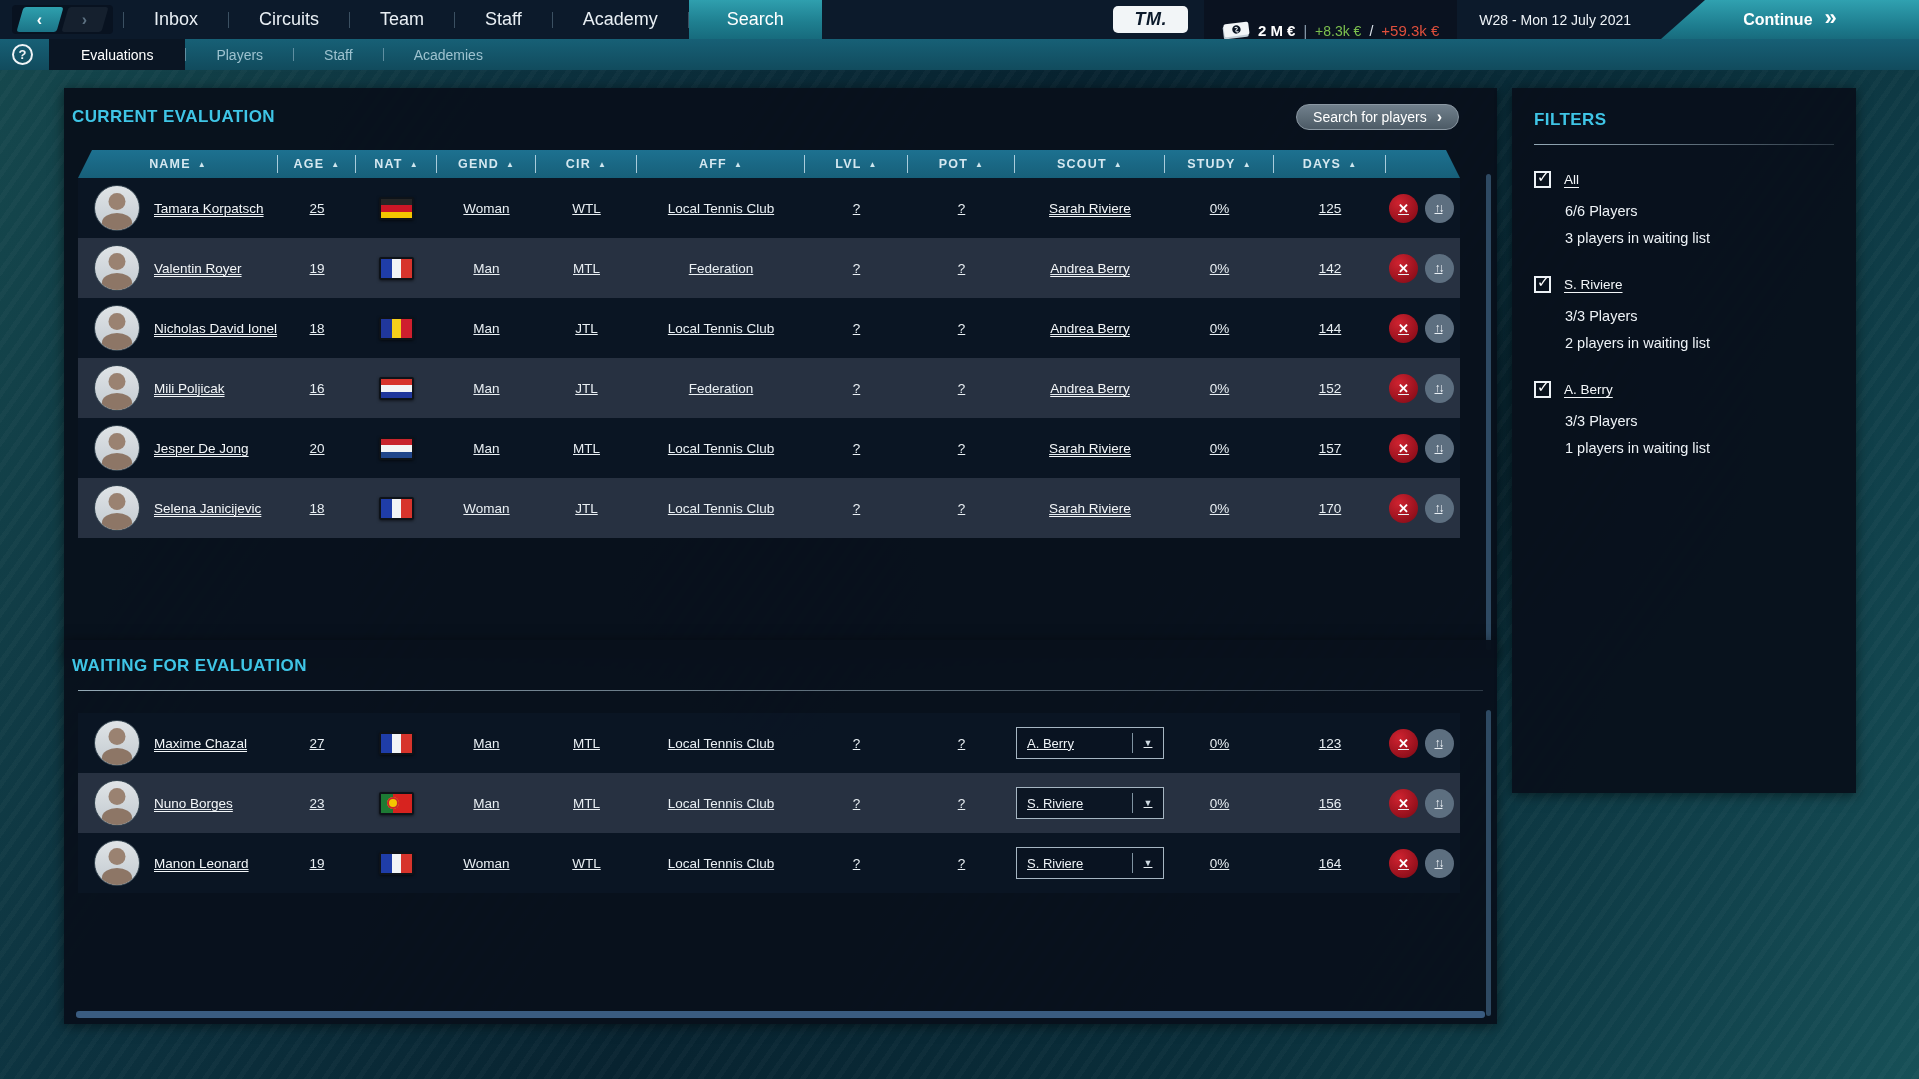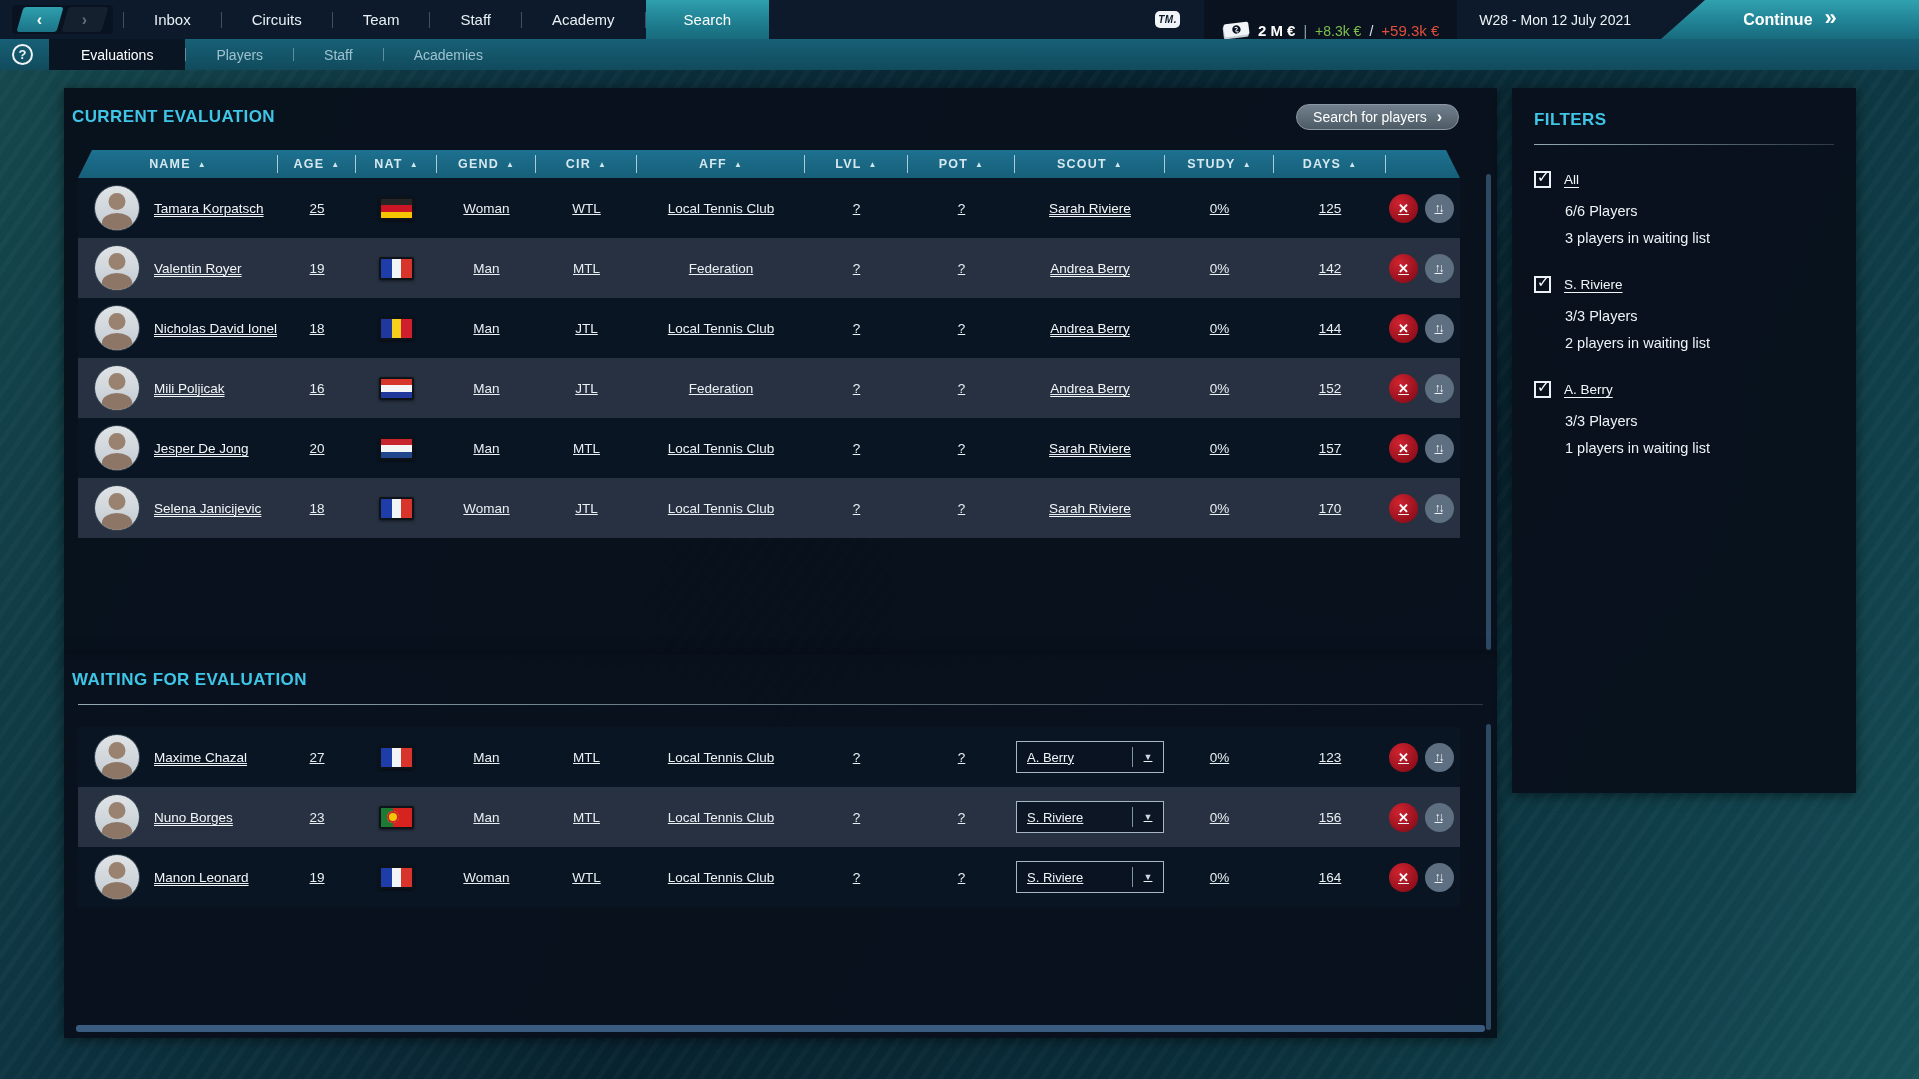--- a/index.html
+++ b/index.html
@@ -25,26 +25,26 @@
     background:#081220; border-radius:4px; padding:0 8px; }
   .arrow-btn{ width:40px; height:25px; border:none; border-radius:3px;
     transform:skewX(-16deg); display:flex; align-items:center; justify-content:center;
     font-weight:bold; font-size:16px; cursor:pointer; }
   .arrow-btn span{ transform:skewX(16deg); }
   .arrow-back{ background:linear-gradient(180deg,#2ea0ae,#1b7487); color:#fff; }
   .arrow-fwd{ background:#15202e; color:#5d7182; }
   .main-tabs{ display:flex; align-items:stretch; margin-left:10px; }
   .nav-sep{ width:1px; height:16px; background:rgba(130,162,182,.4); align-self:center; }
   .nav-item{ padding:0 30px; display:flex; align-items:center; color:#e9eff4;
-    font-size:15px; cursor:pointer; }
+    font-size:18px; cursor:pointer; }
   .nav-item.active{ padding:0 38px;
     background:linear-gradient(180deg,#2f9fae 0%,#1f8091 55%,#176b7d 100%); color:#fff; }
   .topbar-right{ margin-left:auto; margin-right:288px; display:flex; align-items:center; }
   .tm-logo{ background:#f2f5f7; color:#0c1a2b; font-weight:bold; font-style:italic;
-    border-radius:5px; padding:3px 3px; font-size:10px; letter-spacing:.5px; margin-right:24px; }
+    border-radius:5px; padding:3px 21px; font-size:18px; letter-spacing:.5px; margin-right:16px; }
   .money-block{ background:#0a1220; height:39px; display:flex; align-items:flex-end;
     gap:8px; padding:0 18px; }
   .balance{ font-weight:bold; font-size:15px; color:#fff; }
   .pipe{ color:#8fa2b3; font-size:14px; }
   .gain{ color:#7cc04e; font-size:14px; }
   .slash{ color:#dfe7ee; font-size:14px; }
   .loss{ color:#e04f3c; font-size:15px; }
   .date{ font-size:14px; color:#eef3f7; margin-left:22px; white-space:nowrap; }
   .continue-btn{ position:absolute; right:0; top:0; height:39px; width:258px; border:none;
     clip-path:polygon(44px 0,100% 0,100% 100%,0 100%);
@@ -62,21 +62,21 @@
   .sub-tabs{ display:flex; align-items:stretch; }
   .sub-item{ padding:0 30px; display:flex; align-items:center; color:#9dc2cf;
     font-size:14px; cursor:pointer; }
   .sub-item.active{ background:#0a1523; color:#fff; padding:0 32px; }
   .sub-sep{ width:1px; height:13px; background:rgba(170,200,215,.5); align-self:center; }
 
   
   .panel{ position:absolute; background:rgba(8,17,28,.97);
     box-shadow:0 2px 12px rgba(0,0,0,.5); }
   .panel-current{ left:64px; top:88px; width:1433px; height:570px; }
-  .panel-waiting{ left:64px; top:654px; width:1433px; height:384px; }
+  .panel-waiting{ left:64px; top:640px; width:1433px; height:384px; }
   .panel-filters{ left:1512px; top:88px; width:344px; height:705px; padding:22px 22px; }
   .sec-title{ font-size:17px; font-weight:bold; color:#3fc5e6; letter-spacing:.4px; }
   .rule{ height:1px; background:linear-gradient(90deg, rgba(195,220,233,.75), rgba(195,220,233,.2));
     margin-top:14px; }
   .panel-head{ display:flex; justify-content:space-between; align-items:center;
     padding:16px 38px 0 8px; }
   .search-btn{ background:linear-gradient(180deg,#71808c,#4d5b66); border:1px solid #8b98a3;
     border-radius:14px; color:#fff; font-size:14px; padding:4px 16px; display:flex;
     gap:10px; align-items:center; cursor:pointer; font-family:inherit; }
   .search-btn .chev{ font-weight:bold; font-size:16px; line-height:1; }

